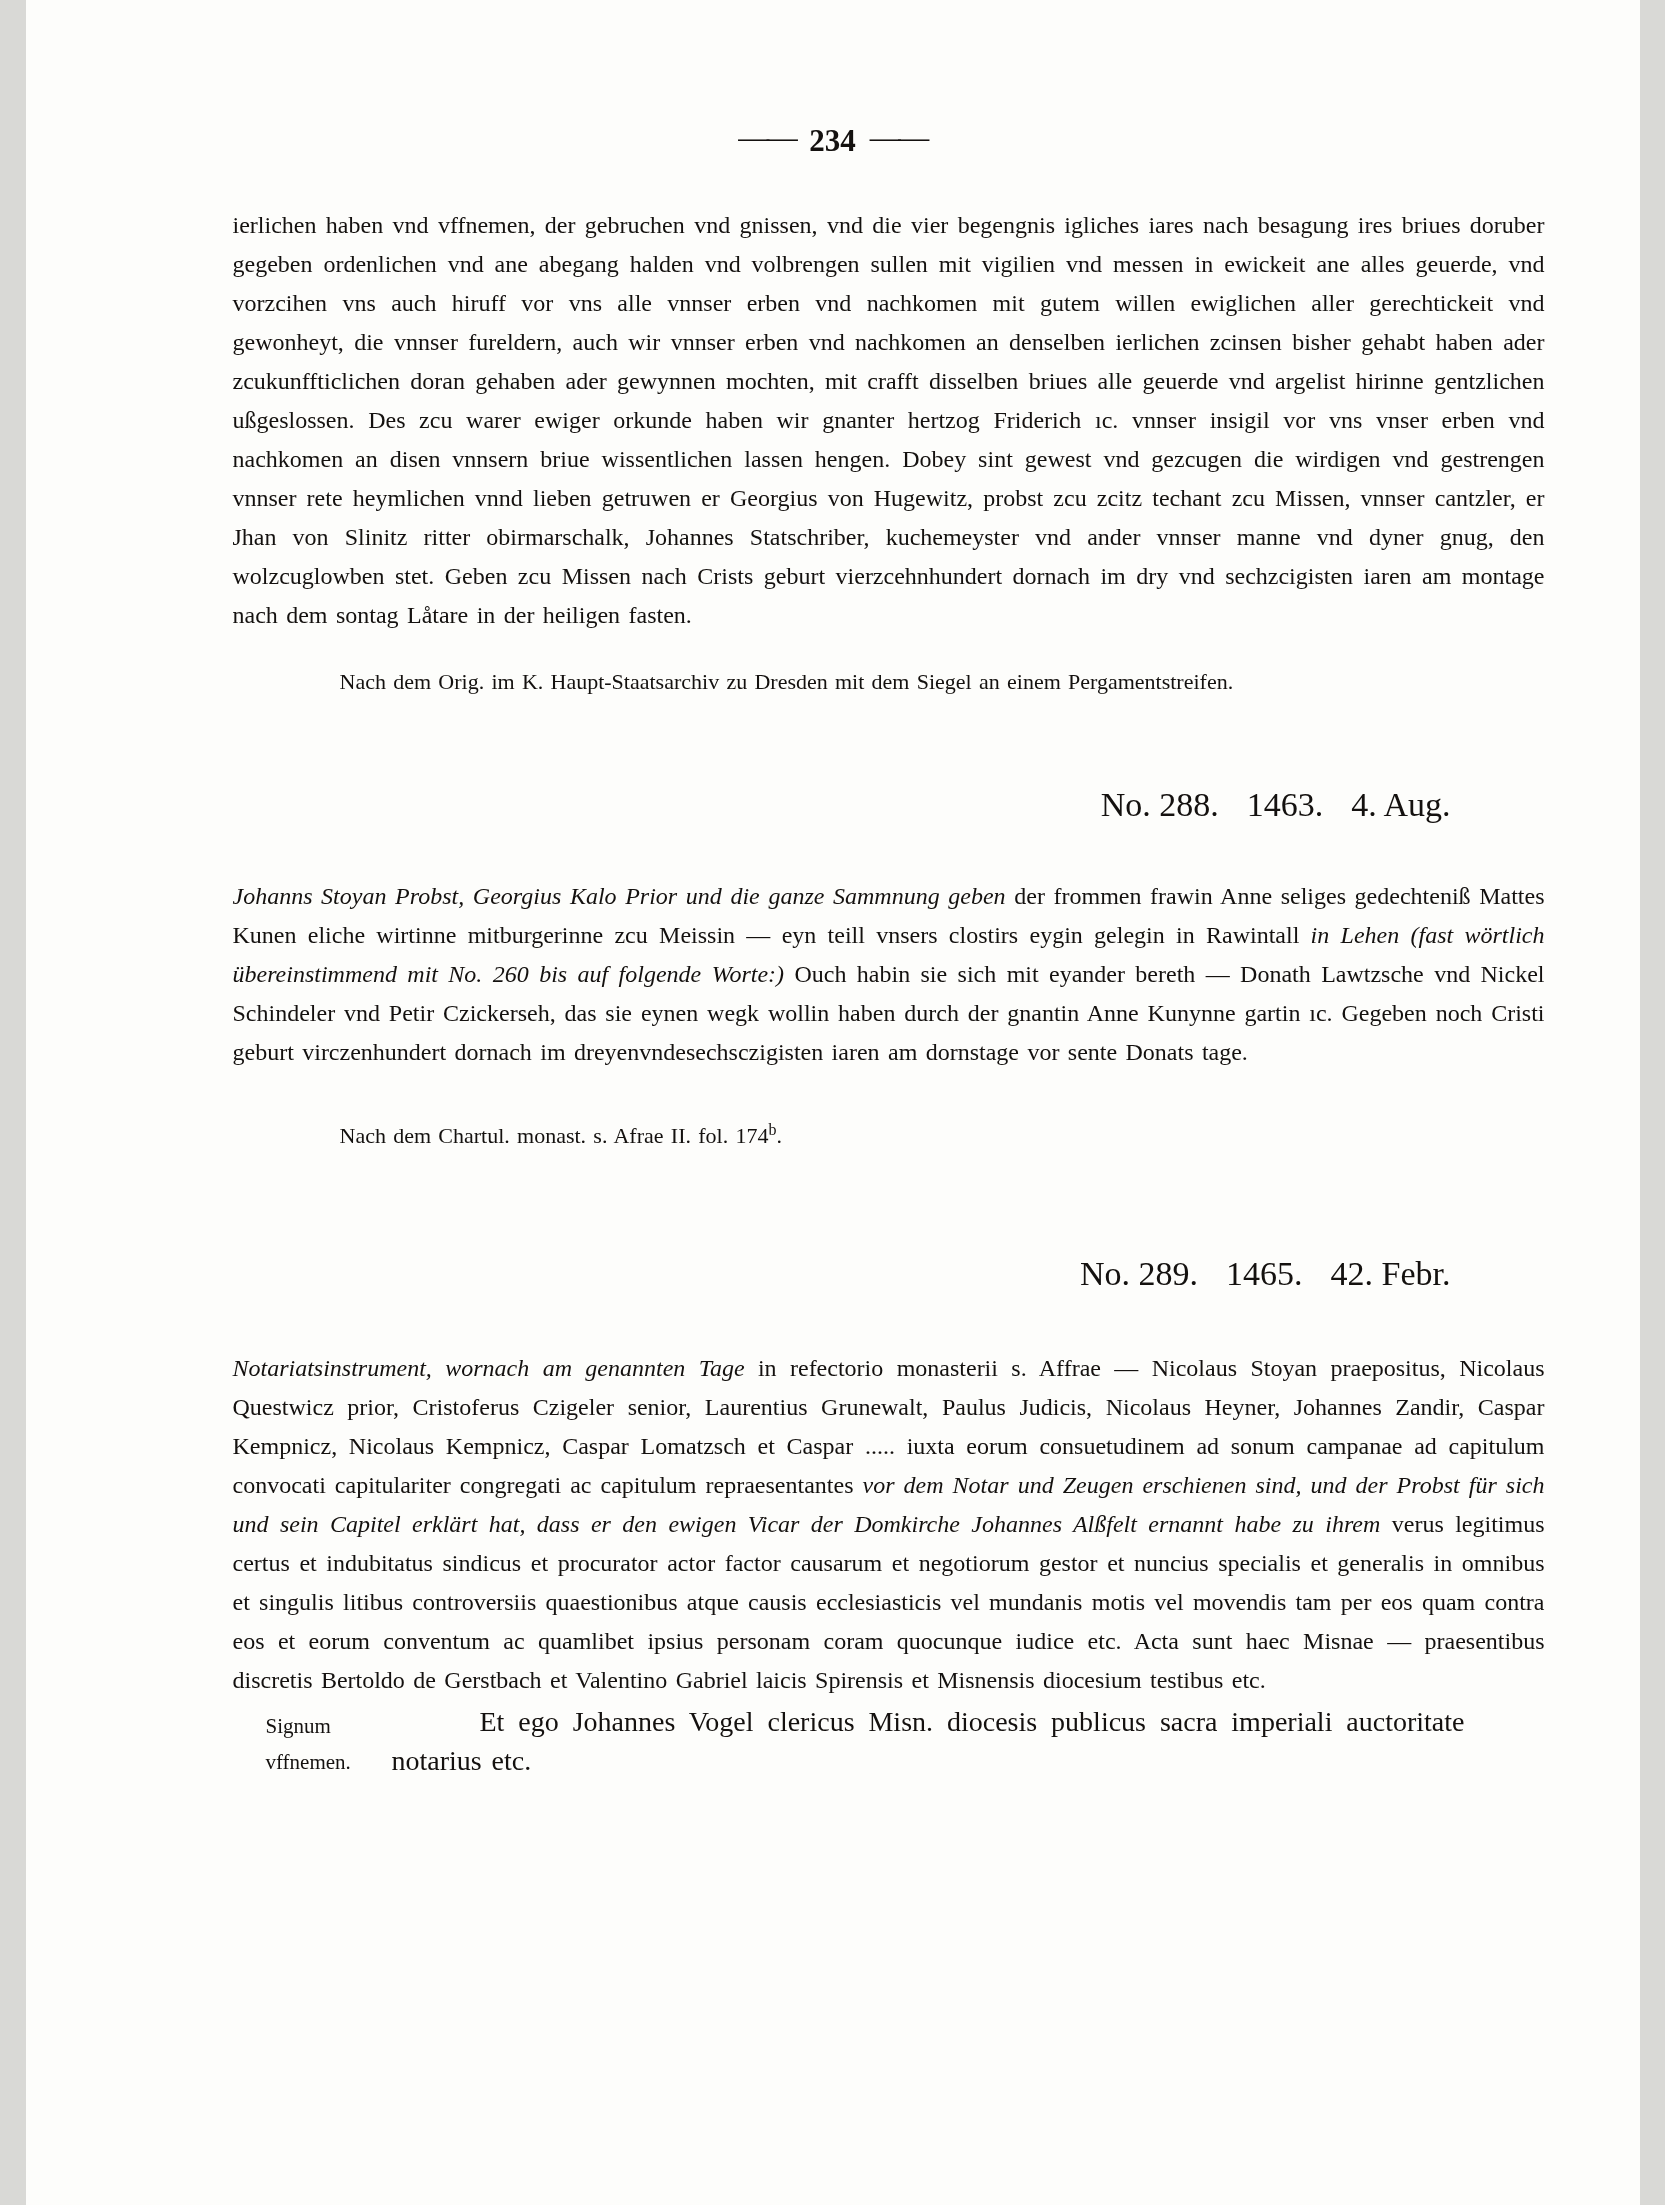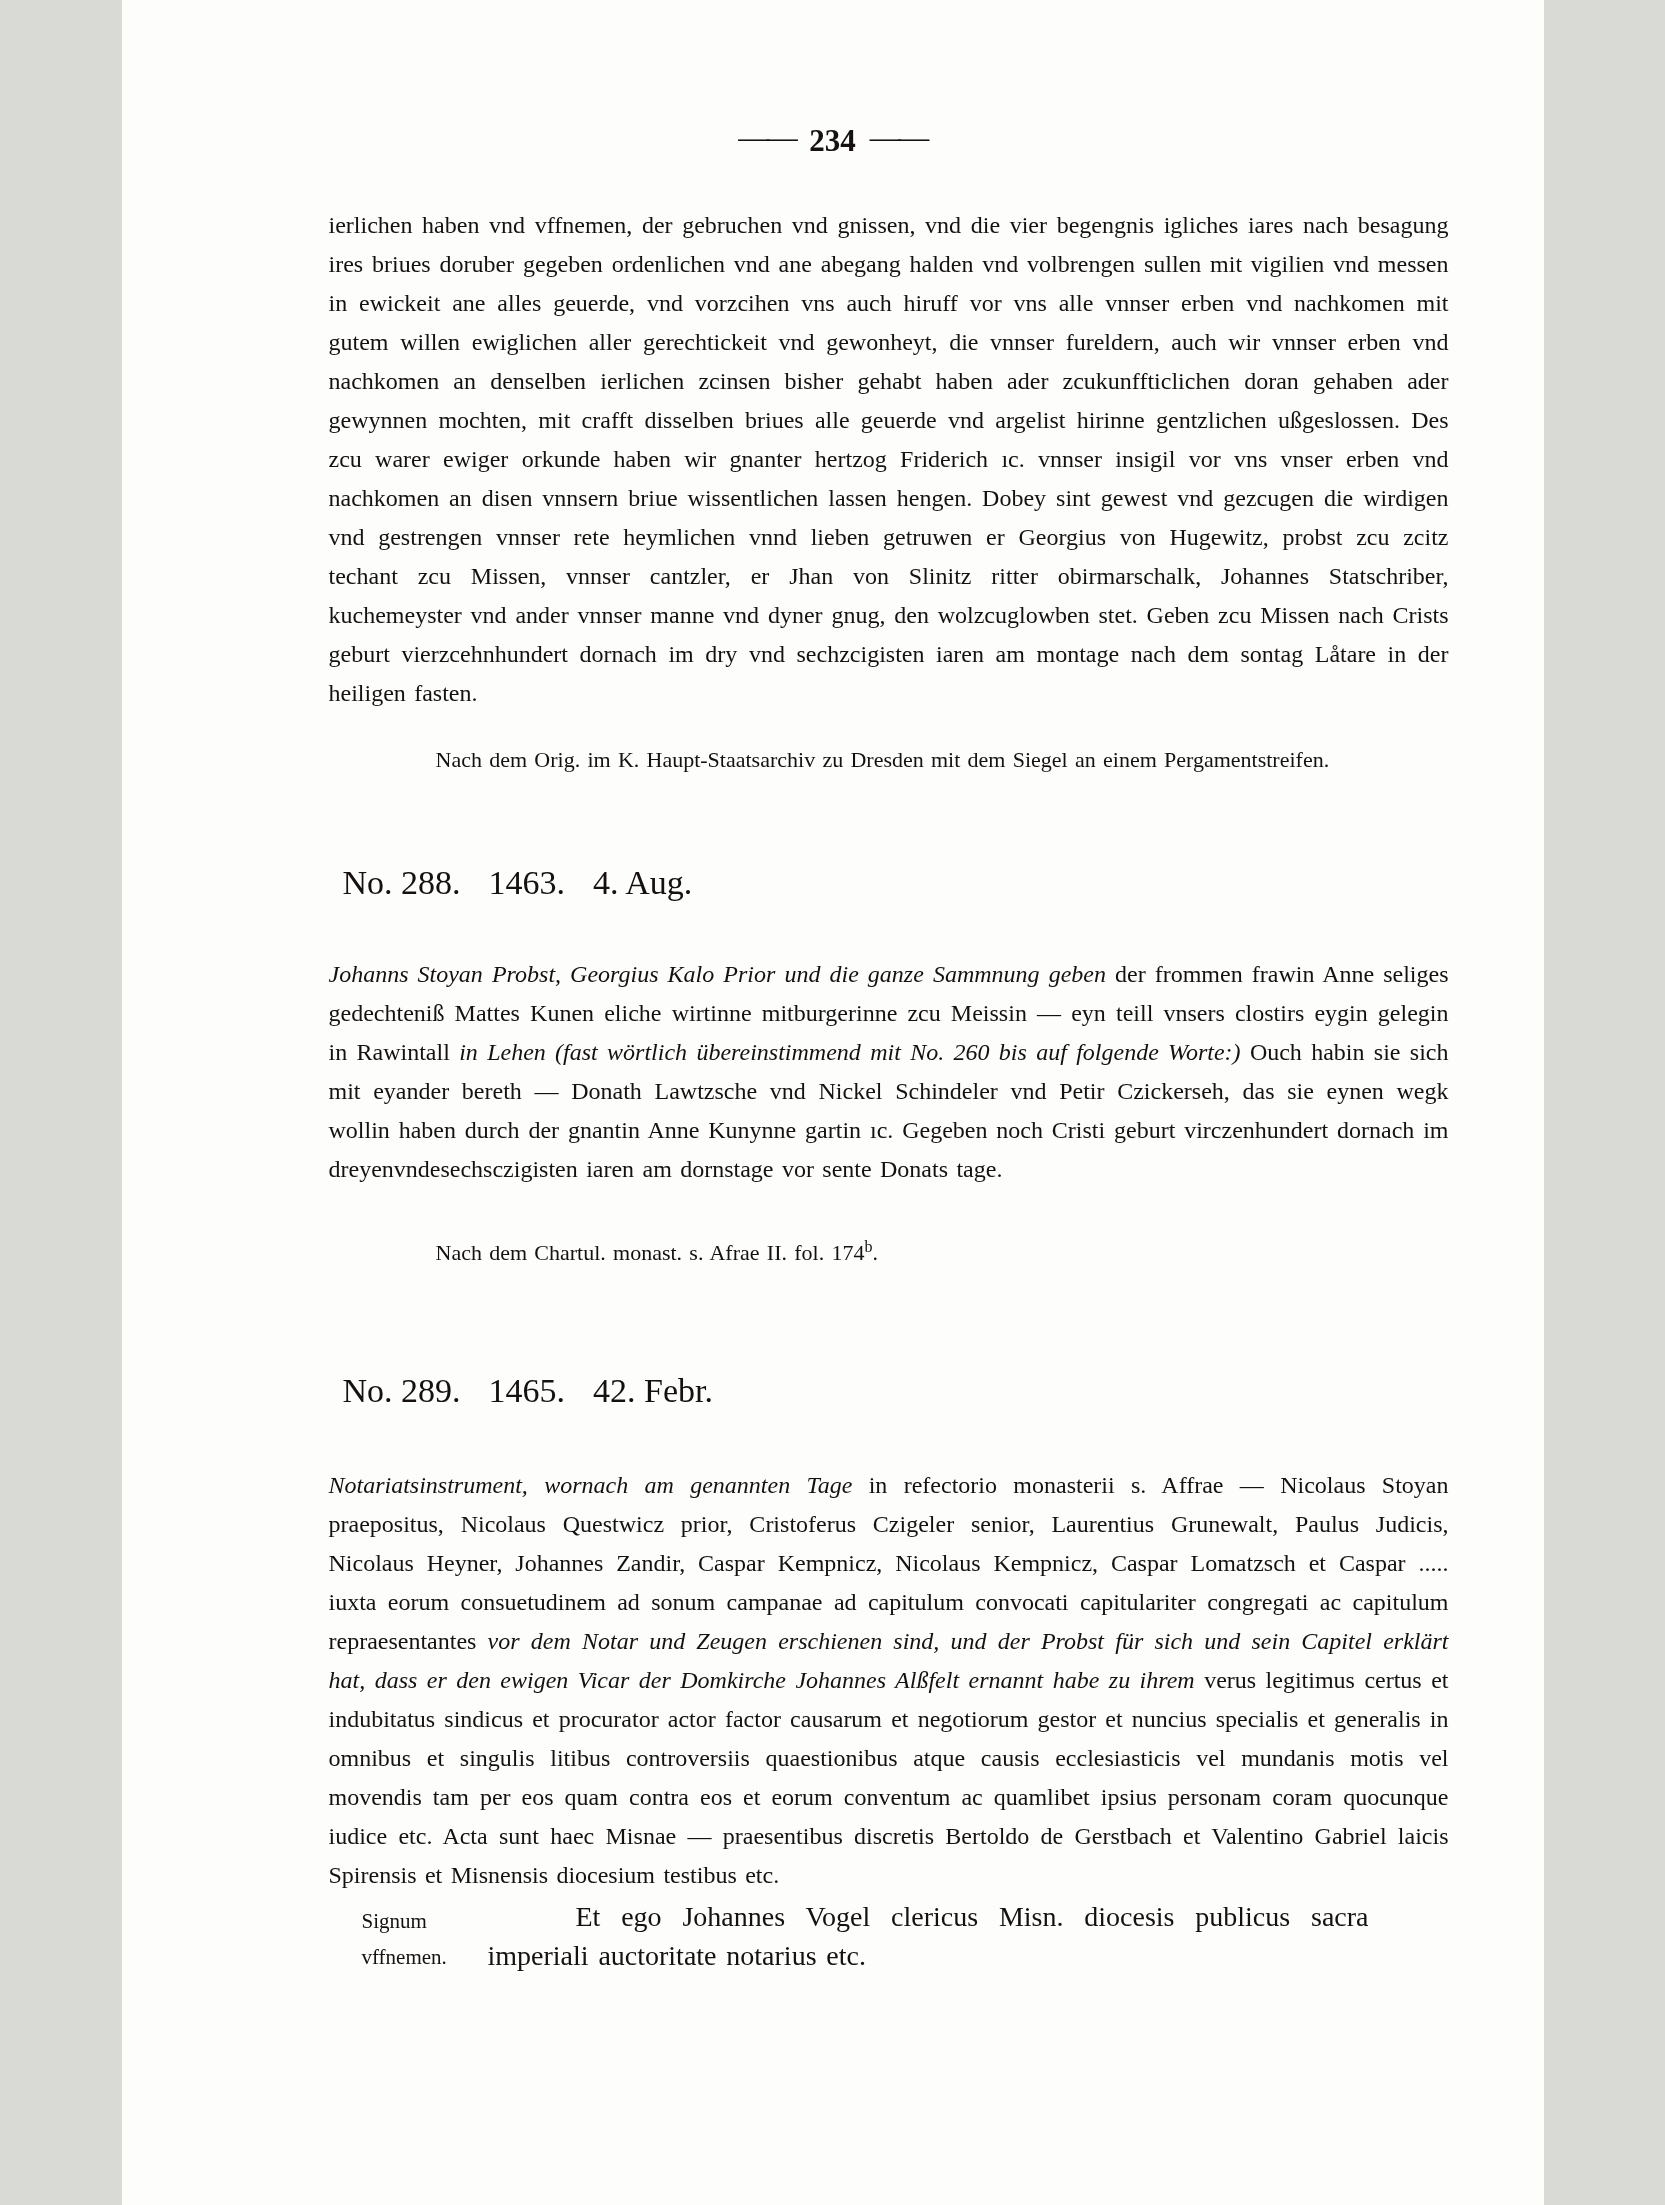--- a/index.html
+++ b/index.html
@@ -1,19 +1,19 @@
 <!DOCTYPE html>
 <html style="font-size:8.5px"><head>
 <meta charset="utf-8">
 <style>
   html, body { margin: 0; padding: 0; }
   body { background: #d9d9d6; }
   .page {
     position: relative;
-    width: 1422px;
+    width: 1614px;
     height: 2205px;
     margin: 0 auto;
     background: #fdfdfb;
     color: #14110f;
     font-family: "Liberation Serif", "DejaVu Serif", serif;
     overflow: hidden;
   }
   .pageno {
     margin-top: 125px;
     text-align: center;
@@ -34,21 +34,21 @@
   .it { font-style: italic; }
   .srcnote {
     margin: 33px 180px 0 314px;
     font-size: 22px;
     line-height: 28px;
     word-spacing: 0.08em;
   }
   .srcnote .sup { font-size: 16px; vertical-align: super; line-height: 0; }
   .heading {
     margin: 89px 175px 0 207px;
-    text-align: left;
+    text-align: right;
     font-size: 34px;
     font-weight: normal;
     line-height: 1.1;
     white-space: nowrap;
   }
   .heading span { display: inline-block; margin: 0 14px; }
   .h-288 { margin-top: 90px; }
   .h-289 { margin-top: 105px; }
   .p-288 { margin-top: 54px; }
   .p-289 { margin-top: 56px; }

